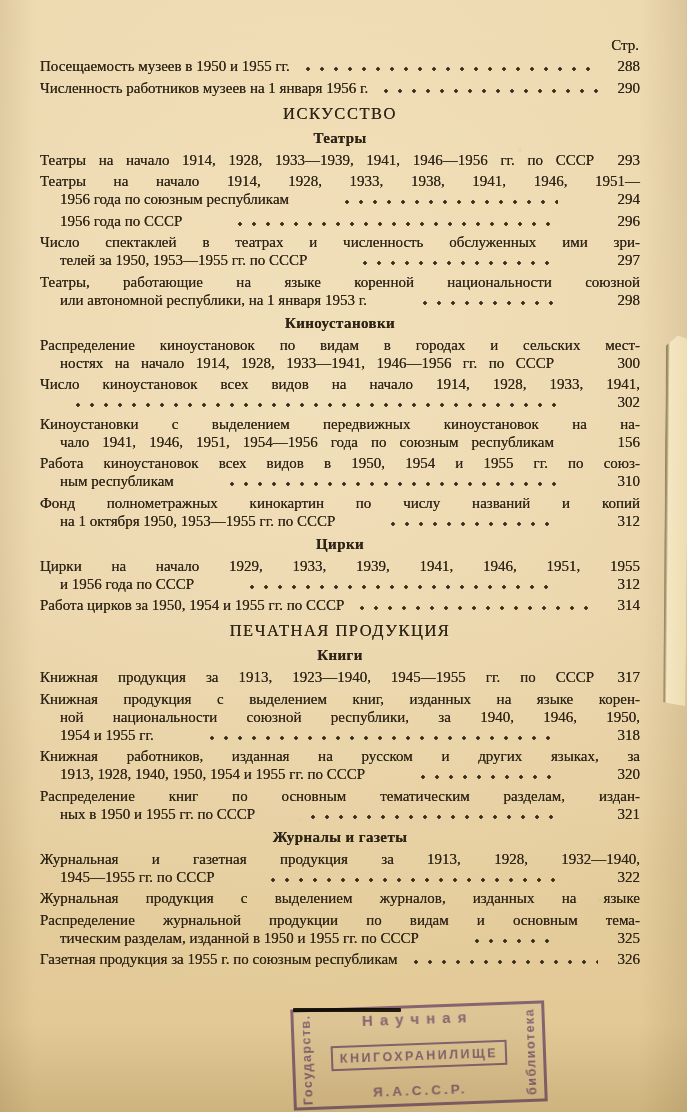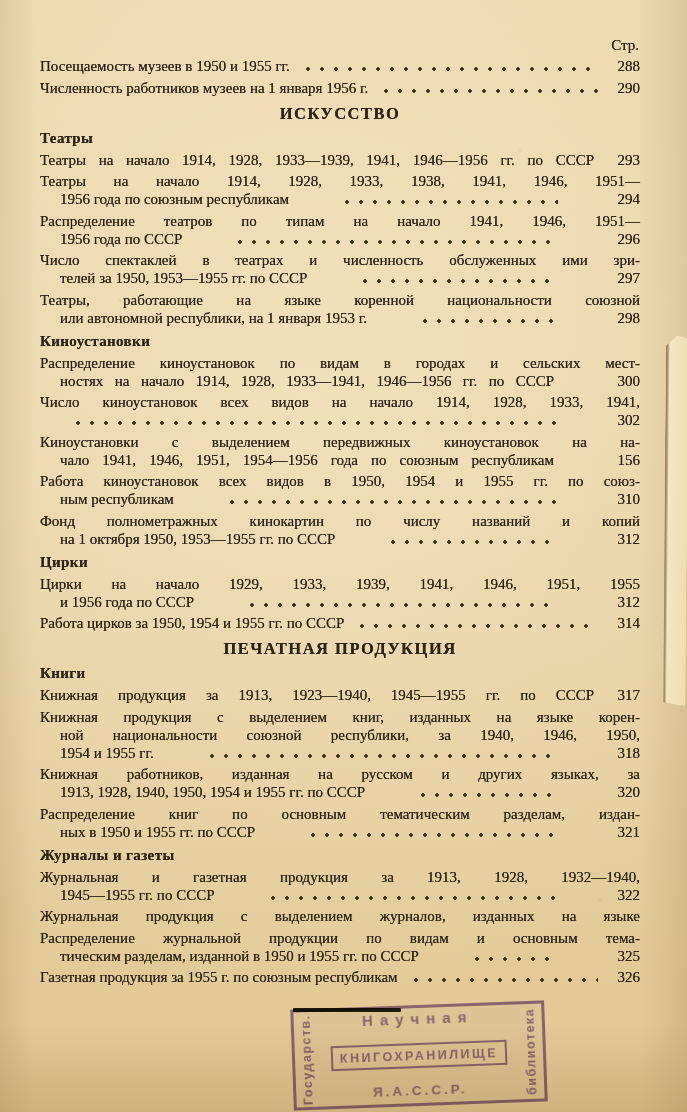--- a/index.html
+++ b/index.html
@@ -25,25 +25,25 @@
 
   .content {
     position: absolute; left: 40px; top: 36px; width: 600px;
     font-size: 15px; line-height: 18px;
     text-shadow: 0 0 .45px rgba(46,36,22,.85);
   }
 
   .str { text-align: right; padding-right: 1px; margin-bottom: 3px; }
 
   .h1 {
-    text-align: center; font-weight: bold; font-size: 16.5px;
+    text-align: center; font-weight: normal; font-size: 16.5px;
     letter-spacing: 1.5px; line-height: 20px; margin: 7px 0 4px 0;
   }
   .h2 {
-    font-weight: bold; font-size: 15px;
+    text-align: center; font-weight: bold; font-size: 15px;
     letter-spacing: .4px; line-height: 18px; margin: 5px 0 4px 0;
   }
 
   .entry { margin-bottom: 3.5px; }
   .line { line-height: 18px; }
   .jl { text-align: justify; text-align-last: justify; }
   .cont { margin-left: 20px; gap: 40px; }
   .lastrow { display: flex; align-items: center; }
   .lastrow .t { display: block; }
   .lastrow .t.fill { flex: 1; text-align: justify; text-align-last: justify; margin-right: 12px; }
@@ -138,21 +138,20 @@
       </div>
       <div class="entry">
         <div class="line jl">Театры на начало 1914, 1928, 1933, 1938, 1941, 1946, 1951—</div>
         <div class="line lastrow cont">
           <span class="t">1956 года по союзным республикам</span>
           <span class="leader"></span>
           <span class="pg">294</span>
         </div>
       </div>
       <div class="entry">
-        <div class="line jl">Распределение театров по типам на начало 1941, 1946, 1951—</div>
         <div class="line lastrow cont">
           <span class="t">1956 года по СССР</span>
           <span class="leader"></span>
           <span class="pg">296</span>
         </div>
       </div>
       <div class="entry">
         <div class="line jl">Число спектаклей в театрах и численность обслуженных ими зри-</div>
         <div class="line lastrow cont">
           <span class="t">телей за 1950, 1953—1955 гг. по СССР</span>

